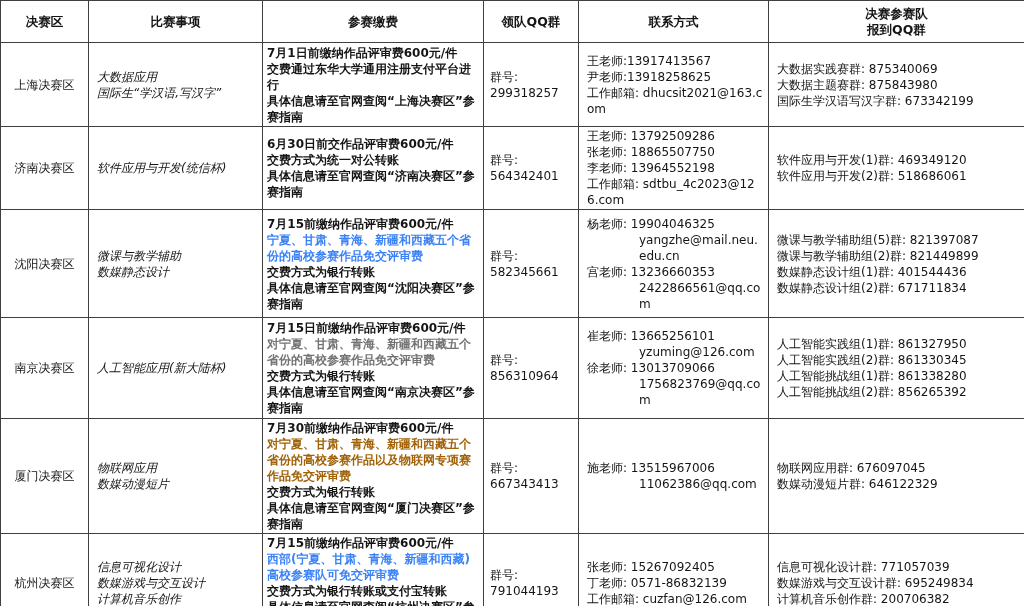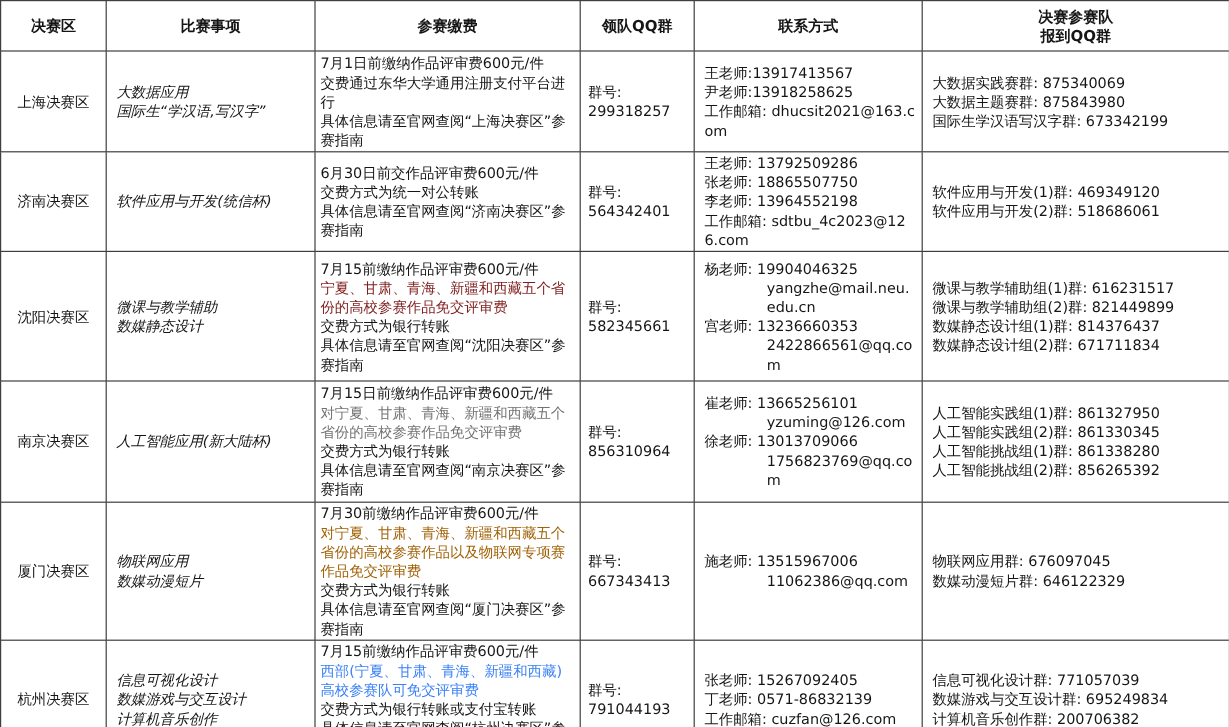--- a/index.html
+++ b/index.html
@@ -23,21 +23,21 @@
     white-space:pre-line;padding:2px 2px;
   }
   thead tr{height:42px}
   tbody tr:nth-child(1){height:84px}
   tbody tr:nth-child(2){height:70px}
   tbody tr:nth-child(3){height:108px}
   tbody tr:nth-child(4){height:101px}
   tbody tr:nth-child(5){height:108px}
   .c-zone{text-align:center;padding:1px 2px;}
   .c-events{padding-left:8px;font-style:italic;}
-  .c-fee{padding-left:4px;padding-right:1px;}
+  .c-fee{padding-left:4px;padding-right:1px;font-weight:bold;}
   .c-qq{padding-left:6px;}
   .c-contact{padding-left:8px;}
   .c-groups{padding-left:8px;}
   .c-contact .indent{padding-left:52px;}
 </style>
 </head>
 <body>
 
 <table class="zones">
   <colgroup>
@@ -112,38 +112,38 @@
         </td>
       </tr>
       <tr>
         <td class="c-zone">沈阳决赛区</td>
         <td class="c-events">
           <div>微课与教学辅助</div>
           <div>数媒静态设计</div>
         </td>
         <td class="c-fee">
           <div>7月15前缴纳作品评审费600元/件</div>
-          <div style="color: #7f1d1d;">宁夏、甘肃、青海、新疆和西藏五个省份的高校参赛作品免交评审费</div>
+          <div style="color: #3b82f6;">宁夏、甘肃、青海、新疆和西藏五个省份的高校参赛作品免交评审费</div>
           <div>交费方式为银行转账</div>
           <div>具体信息请至官网查阅“沈阳决赛区”参赛指南</div>
         </td>
         <td class="c-qq">
           <div>群号:</div>
           <div>582345661</div>
         </td>
         <td class="c-contact">
           <div>杨老师: 19904046325</div>
           <div class="indent">yangzhe@mail.neu.edu.cn</div>
           <div>宫老师: 13236660353</div>
           <div class="indent">2422866561@qq.com</div>
         </td>
         <td class="c-groups">
-          <div>微课与教学辅助组(1)群: 616231517</div>
+          <div>微课与教学辅助组(5)群: 821397087</div>
           <div>微课与教学辅助组(2)群: 821449899</div>
-          <div>数媒静态设计组(1)群: 814376437</div>
+          <div>数媒静态设计组(1)群: 401544436</div>
           <div>数媒静态设计组(2)群: 671711834</div>
         </td>
       </tr>
       <tr>
         <td class="c-zone">南京决赛区</td>
         <td class="c-events">
           <div>人工智能应用(新大陆杯)</div>
         </td>
         <td class="c-fee">
           <div>7月15日前缴纳作品评审费600元/件</div>

